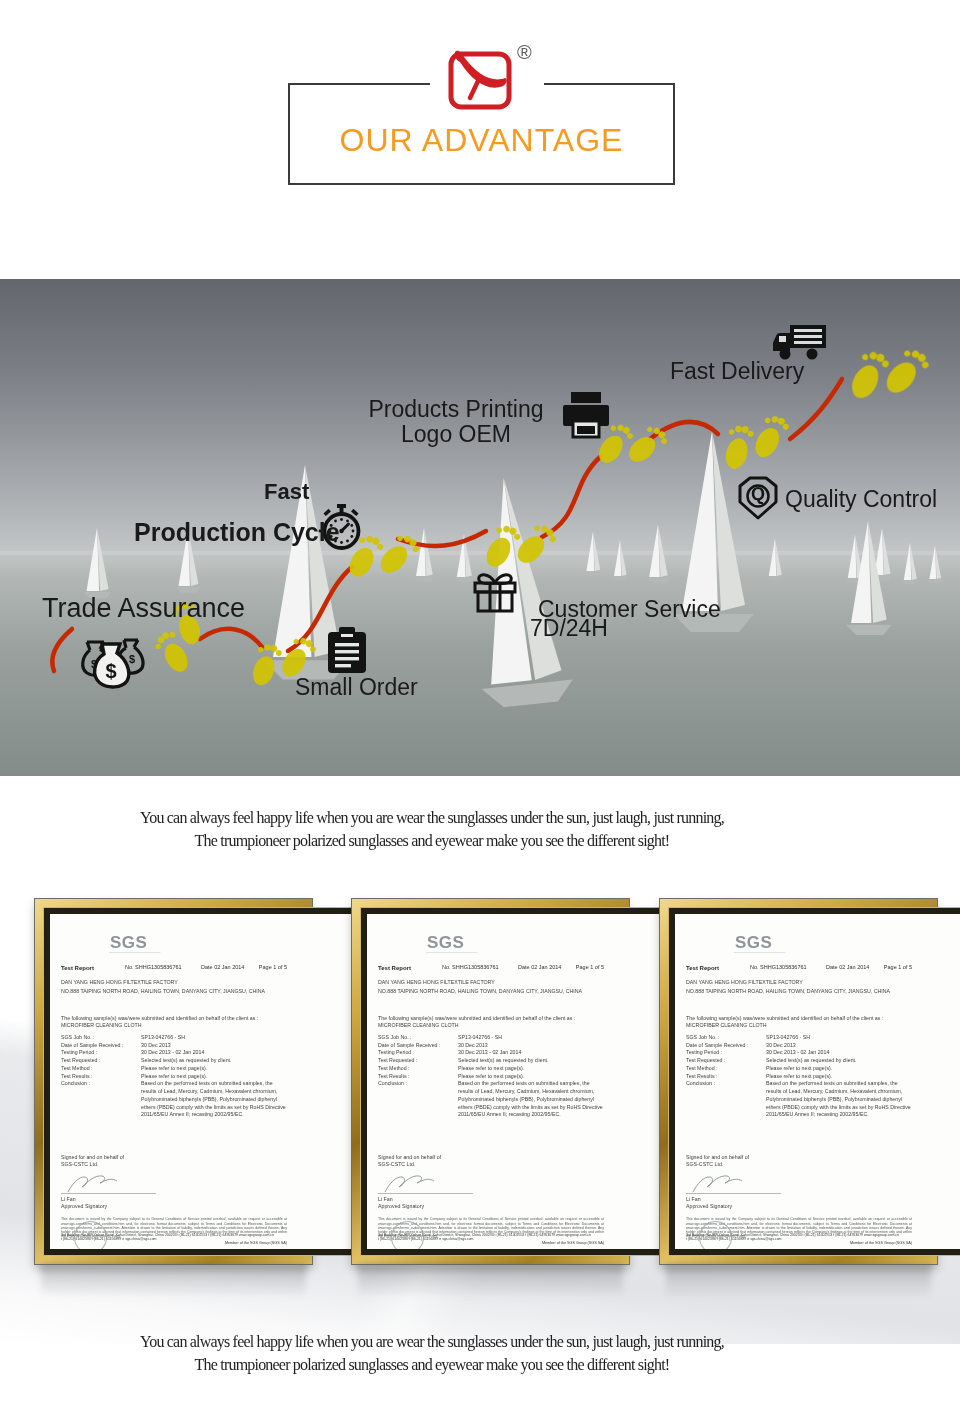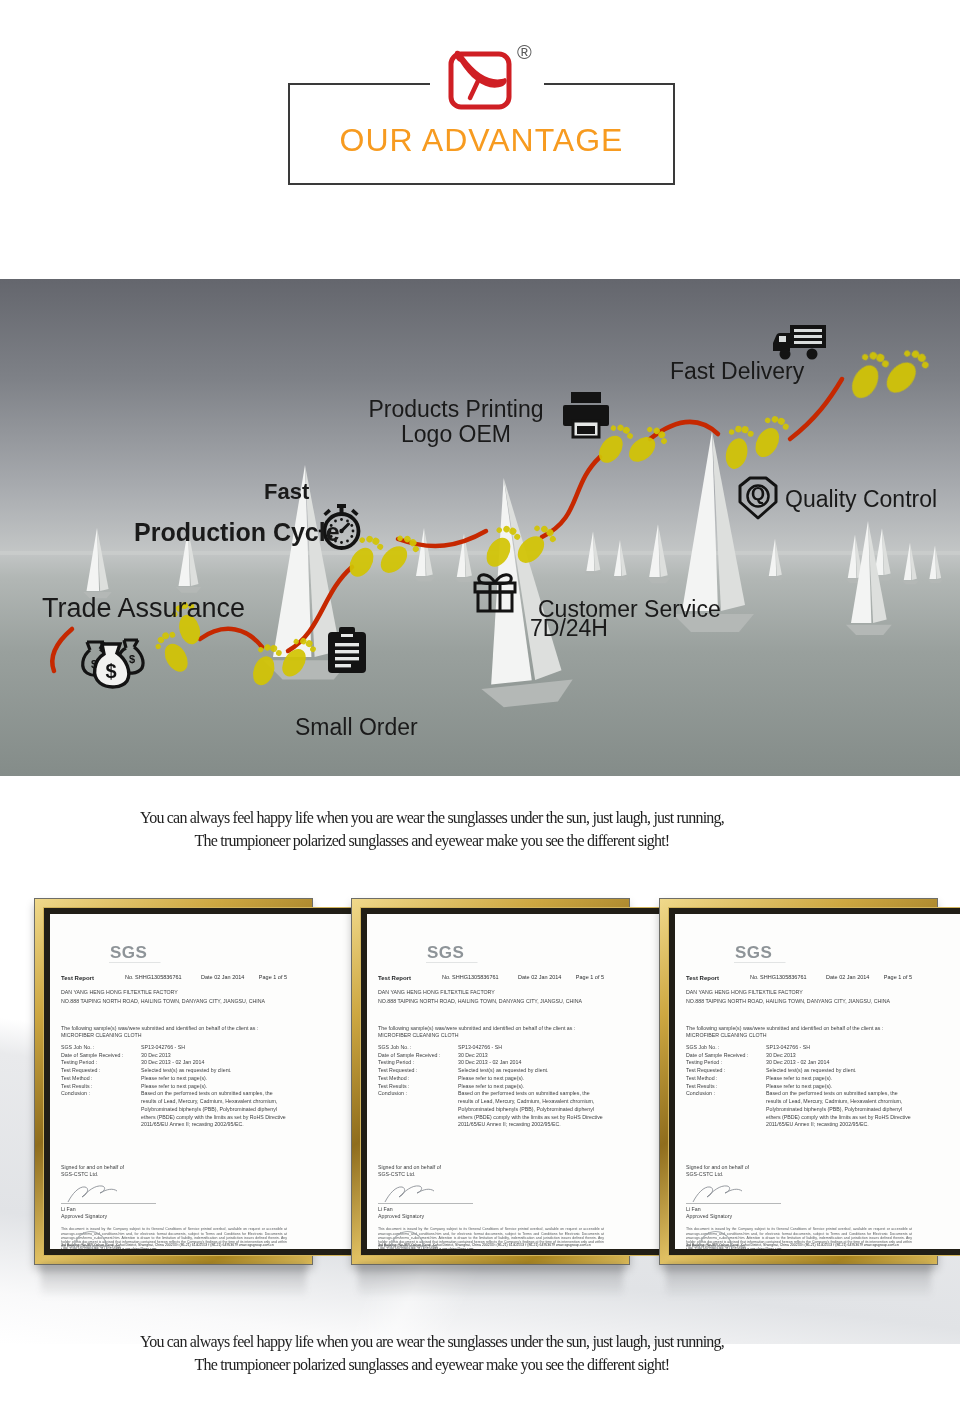--- a/index.html
+++ b/index.html
@@ -13,21 +13,21 @@
   .brand-logo{position:absolute;left:444px;top:45px;width:74px;height:70px;}
   .reg-mark{position:absolute;left:517px;top:41px;font-size:20px;color:#5a5a5a;}
   .adv-title{position:absolute;left:288px;top:122px;width:387px;text-align:center;
              font-size:32px;letter-spacing:1px;color:#f79b20;white-space:nowrap;}
 
   
   .photo{position:absolute;left:0;top:279px;width:960px;height:497px;}
   .photo svg.scene{position:absolute;left:0;top:0;}
   .plabel{position:absolute;color:#1a1a1a;font-size:23px;line-height:25px;white-space:nowrap;}
   .lbl-trade{left:42px;top:317px;font-size:27px;}
-  .lbl-small{left:295px;top:396px;margin-top:40px;}
+  .lbl-small{left:295px;top:396px;}
   .lbl-fast{left:264px;top:200px;font-size:22px;font-weight:bold;}
   .lbl-prodcycle{left:134px;top:241px;font-size:25px;font-weight:bold;}
   .lbl-7d{left:530px;top:293px;margin-top:44px;}
   .lbl-cust{left:530px;top:318px;margin-left:8px;}
   .pp-block{left:360px;top:118px;width:192px;text-align:center;}
   .lbl-qc{left:785px;top:208px;}
   .lbl-fd{left:670px;top:80px;}
   .shield-letter{position:absolute;left:746px;top:205px;width:24px;text-align:center;
                  font-size:18px;font-weight:bold;color:#141414;}
 
@@ -46,21 +46,21 @@
                        rgba(247,247,248,0.7) 90%, rgba(255,255,255,0) 100%);}
   .cert{position:absolute;top:899px;width:277px;height:365px;}
   .cert.c1{left:35px;} .cert.c2{left:352px;} .cert.c3{left:660px;}
   .cert::after{content:'';position:absolute;left:6px;right:6px;top:100%;height:34px;
      background:linear-gradient(180deg, rgba(70,72,76,0.28), rgba(70,72,76,0));
      filter:blur(3px);}
   .frame{width:100%;height:100%;box-sizing:border-box;padding:8px;display:flex;
      background:linear-gradient(148deg,#f0d98b 0%,#cda741 22%,#8f6d1d 46%,#e2c264 68%,#a8841f 88%,#d9b857 100%);
      box-shadow:0 0 0 1px #6e6e68, 0 5px 9px rgba(0,0,0,0.28);}
   .frame-dark{flex:1;display:flex;background:#211e16;border:1px solid #d3b55c;padding:6px;}
-  .paper{flex:1;position:relative;background:#fdfdfc;overflow:hidden;padding:26px 11px;}
+  .paper{flex:1;position:relative;background:#fdfdfc;overflow:hidden;padding:16px 11px;}
   .p2x{position:relative;width:452px;height:632px;transform:scale(0.5);transform-origin:0 0;
        font-family:"Liberation Sans",sans-serif;color:#3c3e40;filter:blur(0.4px);}
   .sgs-logo{margin:4px 0 0 96px;font-size:34px;font-weight:bold;color:#8e9498;letter-spacing:1px;
             border-bottom:1px solid #c6cacc;display:inline-block;padding:0 26px 2px 2px;}
   .tr-row{display:flex;margin-top:22px;font-size:11px;color:#2e3032;}
   .tr-title{width:128px;font-weight:bold;font-size:12px;color:#1d1f21;}
   .tr-no{width:152px;} .tr-date{width:108px;} .tr-page{flex:1;text-align:right;}
   .company{margin-top:14px;font-size:10.5px;line-height:17px;color:#3a3c3e;}
   .intro{margin-top:38px;font-size:10.5px;line-height:15px;}
   .fields{margin-top:8px;}

